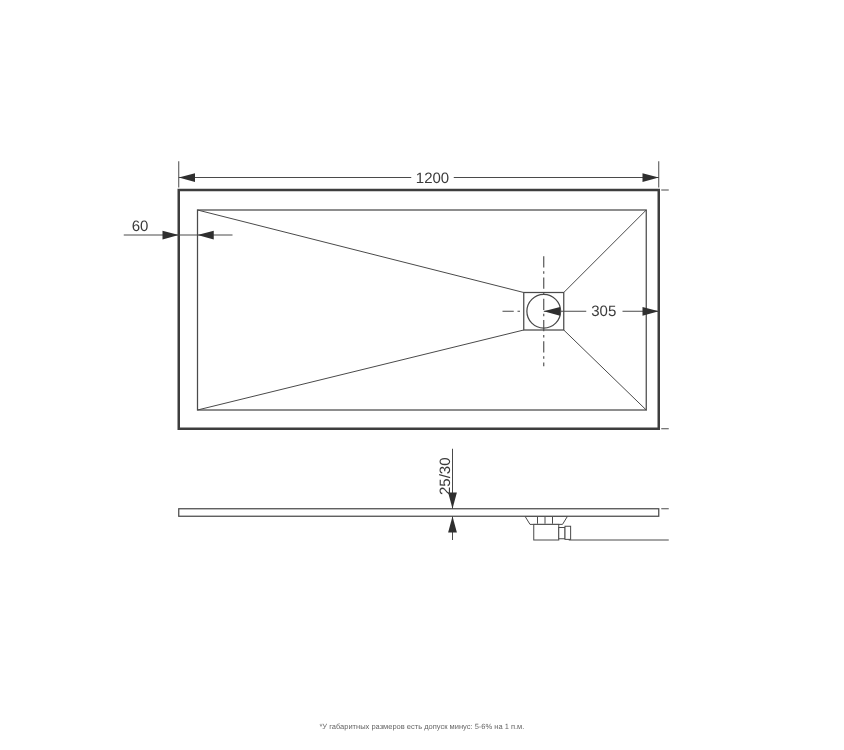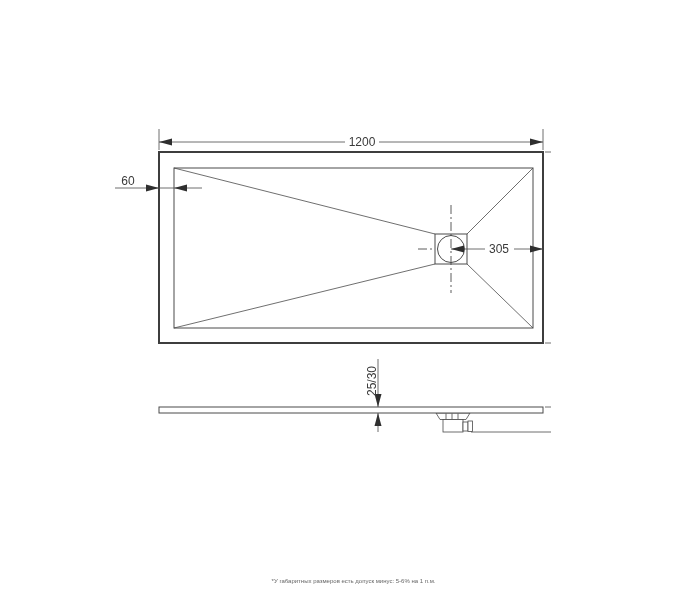--- a/index.html
+++ b/index.html
@@ -7,21 +7,20 @@
     padding: 0;
     background: #ffffff;
   }
   #stage {
     position: relative;
     width: 535px;
     height: 600px;
     background: var(--background, #fff);
     overflow: hidden;
     font-family: "Liberation Sans", sans-serif;
-    padding-left: 16px;
   }
   svg { display: block; }
   .ln   { stroke: var(--line, #4a4a4a); stroke-width: 1; fill: none; }
   .ln2  { stroke: var(--outline, #3d3d3d); stroke-width: 2; fill: #ffffff; }
   .fillw{ fill: #ffffff; }
   .thin { stroke-width: 0.8; }
   .cl   { stroke: var(--line, #4a4a4a); stroke-width: 0.9; fill: none; stroke-dasharray: 9 3 2 3; }
   .arrow{ fill: var(--arrow, #2f2f2f); stroke: none; }
   .dim-text {
     font-family: "Liberation Sans", sans-serif;

